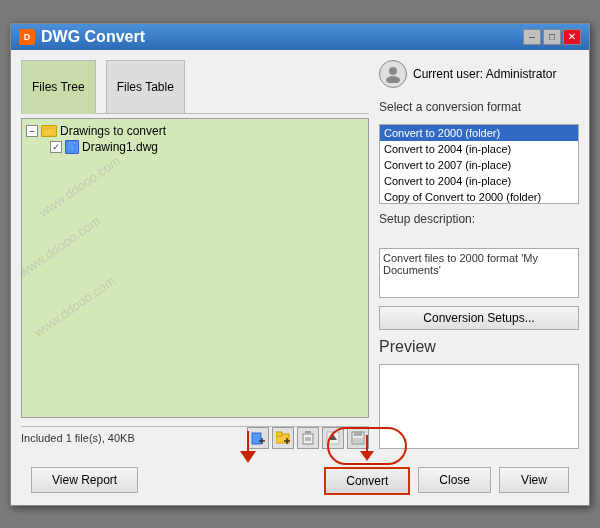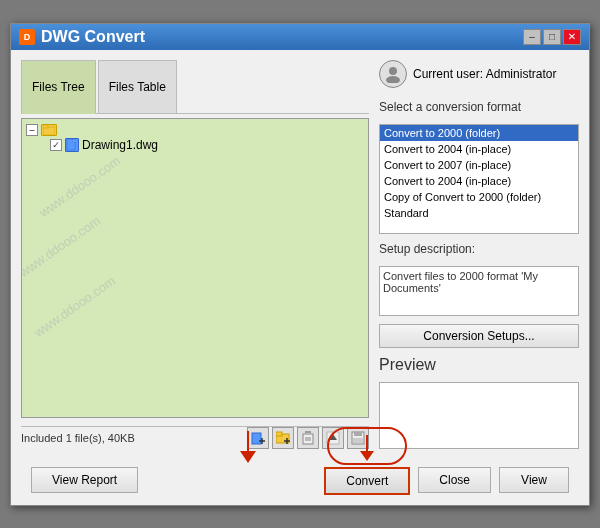--- a/index.html
+++ b/index.html
@@ -85,21 +85,21 @@
       display: flex;
       border-bottom: 1px solid #bbb;
     }
     .tab {
       padding: 19px 10px;
       background: #ddd;
       border: 1px solid #bbb;
       border-bottom: none;
       cursor: pointer;
       font-size: 12px;
-      margin-right: 2px;
+      margin-right: 10px;
     }
     .tab.active {
       background: #c8dba8;
       border-bottom: 1px solid #c8dba8;
       margin-bottom: -1px;
       z-index: 1;
     }
     .tree-area {
       border: 1px solid #999;
       background: #d4e8b8;
@@ -233,39 +233,40 @@
       font-size: 12px;
     }
     .label {
       font-size: 12px;
       color: #333;
       margin-bottom: 2px;
     }
     .conversion-list {
       border: 1px solid #aaa;
       background: white;
-      height: 110px;
+      height: 80px;
       overflow-y: auto;
     }
     .conv-item {
       padding: 2px 4px;
       font-size: 11px;
       cursor: pointer;
     }
     .conv-item.selected {
       background: #316ac5;
       color: white;
     }
     .setup-desc-area {
       border: 1px solid #aaa;
       background: white;
       height: 50px;
       padding: 3px;
       font-size: 11px;
       color: #333;
+      margin-top: 12px;
     }
     .conv-setups-btn {
       padding: 4px 10px;
       background: linear-gradient(to bottom, #f5f5f5, #e0e0e0);
       border: 1px solid #aaa;
       cursor: pointer;
       font-size: 12px;
       text-align: center;
     }
     .preview-label {
@@ -352,20 +353,21 @@
         <span class="watermark watermark3">www.ddooo.com</span>
 
         <div class="tree-item">
           <div class="tree-expander">–</div>
           <div class="tree-icon-folder">
             <svg width="12" height="10" viewBox="0 0 12 10">
               <rect x="0" y="2" width="12" height="8" fill="#f5c842" stroke="#c8a000" stroke-width="0.5"></rect>
               <rect x="0" y="0" width="5" height="3" fill="#f5c842" stroke="#c8a000" stroke-width="0.5"></rect>
             </svg>
           </div>
+          <span>Drawings to convert</span>
         </div>
 
         <div class="tree-child">
           <div class="tree-item">
             <div class="checkbox-area">
               <div class="checkbox-custom">✓</div>
             </div>
             <div class="tree-icon-file">
               <svg width="12" height="12" viewBox="0 0 12 12">
                 <rect x="1" y="0" width="8" height="11" fill="#5599ff" stroke="#3366cc" stroke-width="0.5"></rect>

